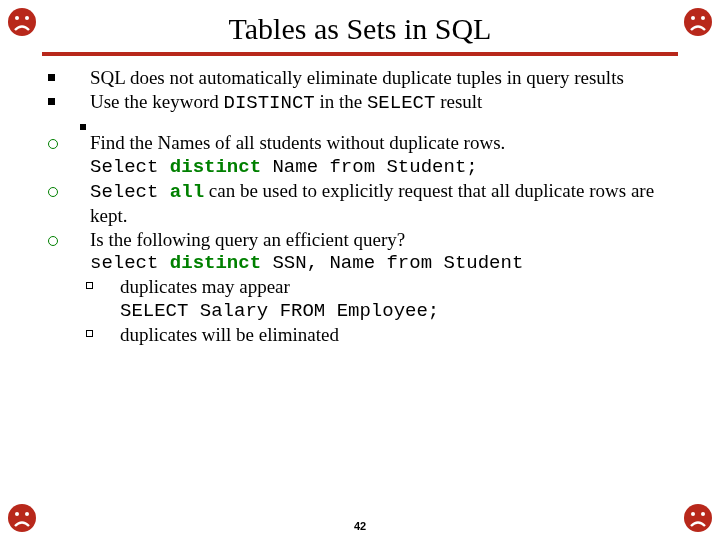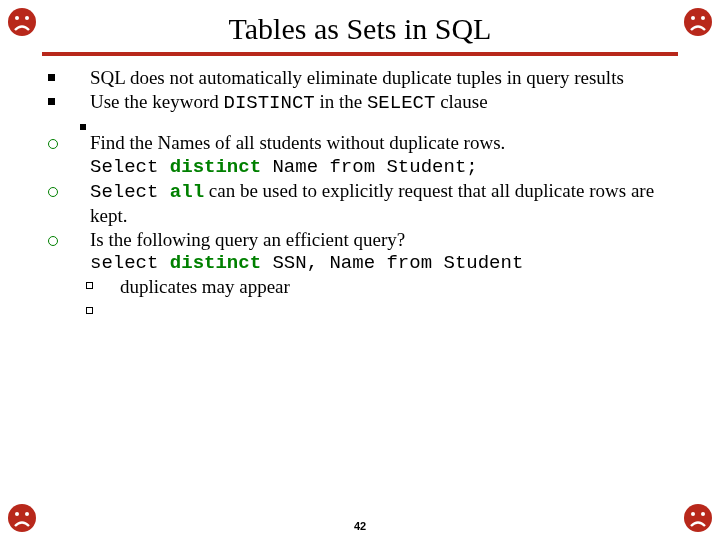--- a/index.html
+++ b/index.html
@@ -141,21 +141,21 @@
           <span class="sq"></span>
         </div>
       <div class="text-col">SQL does not automatically eliminate duplicate tuples in query results</div>
     </div>
 
     <div class="row">
       <div class="bullet-col">
           <span class="sq"></span>
         </div>
       <div class="text-col">
-        <span>Use the keyword </span><span class="mono">DISTINCT</span><span> in the </span><span class="mono">SELECT</span><span> clause</span>
+        <span>Use the keyword </span><span class="mono">DISTINCT</span><span> in the </span><span class="mono">SELECT</span><span> result</span>
       </div>
     </div>
 
     <div class="row sub">
       <div class="bullet-col">
           <span class="sq-sm"></span>
         </div>
     </div>
 
     <div class="row">
@@ -187,23 +187,25 @@
       <span>select </span><span class="kw">distinct</span><span> SSN, Name from Student</span>
     </div>
 
 
     <div class="row sub2">
       <div class="bullet-col">
           <span class="sq-o"></span>
         </div>
       <div class="text-col">duplicates may appear</div>
     </div>
+    <div class="indent2 mono">SELECT Salary  FROM Employee;</div>
 
     <div class="row sub2">
       <div class="bullet-col">
           <span class="sq-o"></span>
         </div>
+      <div class="text-col">duplicates will be eliminated</div>
     </div>
 
   </div>
 </div>
 
 <div class="pagenum">42</div>
 
 </body></html>

